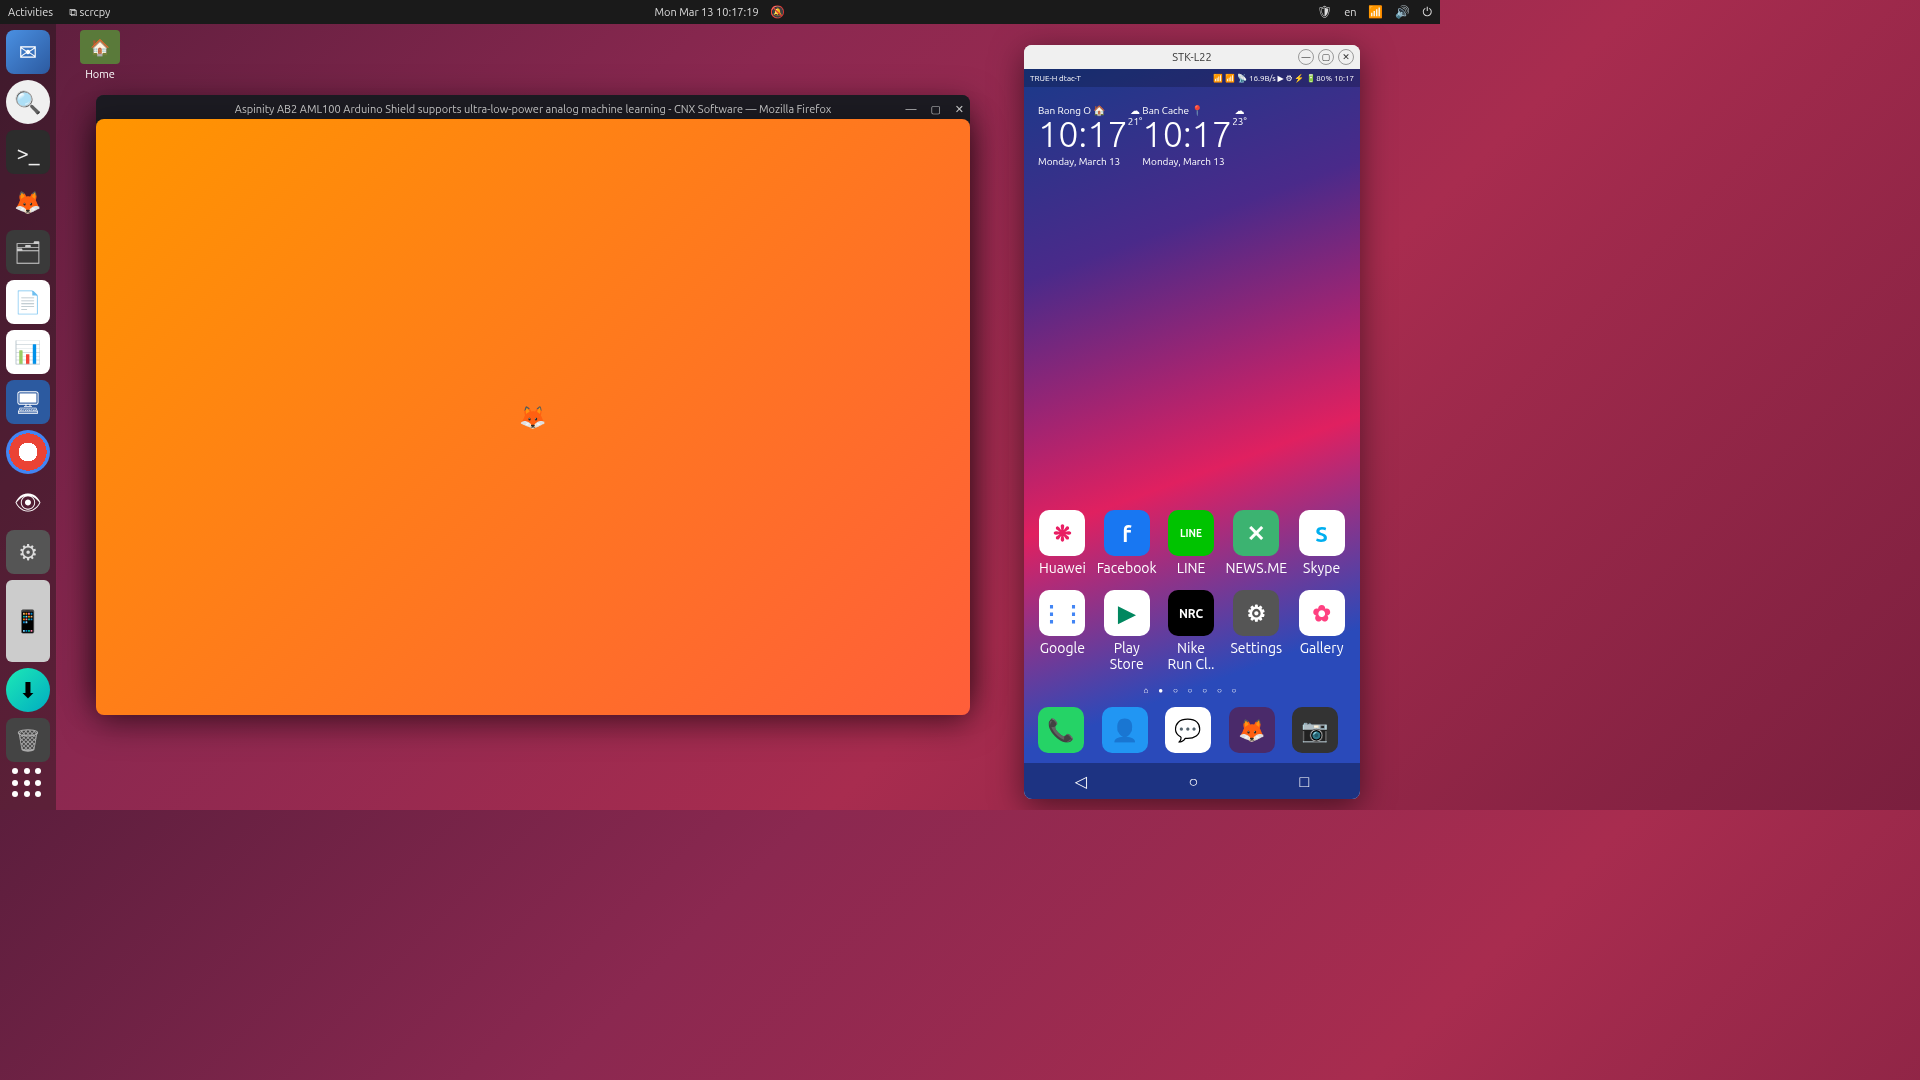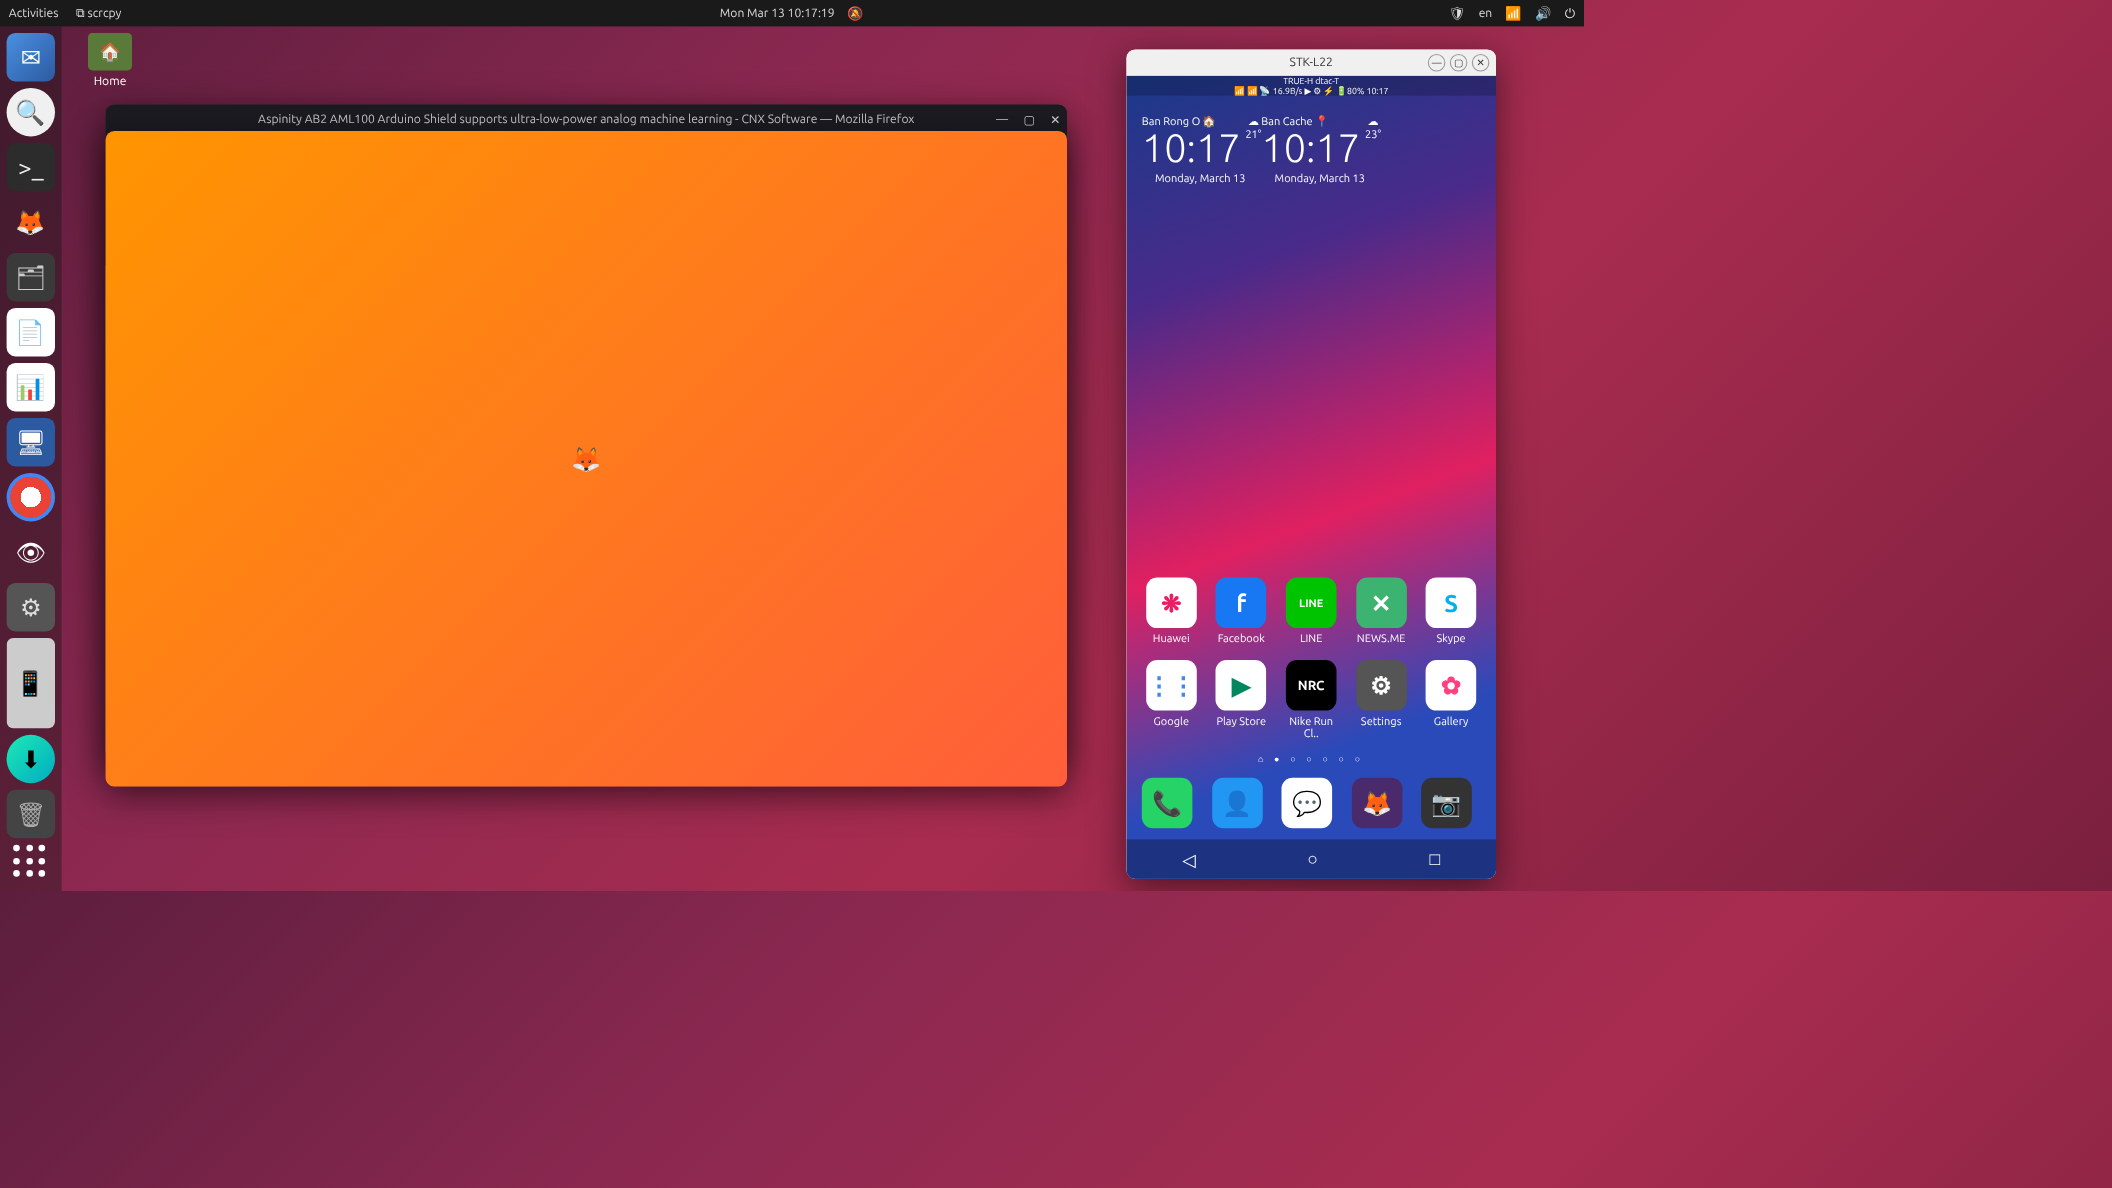--- a/index.html
+++ b/index.html
@@ -88,30 +88,30 @@
 .side-ad .adtitle { font-size: 11px; color: #222; }
 .side-ad .adyear { font-size: 13px; font-weight: bold; }
 .side-ad .dlbtn { background: #0073aa; color: #fff; padding: 10px; width: 100%; text-align: center; font-weight: bold; font-size: 14px; }
 
 
 .scrcpy { position: absolute; right: 80px; top: 45px; width: 336px; height: 754px; background: #f0f0f0; border-radius: 8px; overflow: hidden; box-shadow: 0 8px 32px rgba(0,0,0,0.5); display: flex; flex-direction: column; }
 .sc-title { height: 24px; background: #f0f0f0; display: flex; align-items: center; justify-content: center; font-size: 11px; color: #333; position: relative; }
 .sc-title .wc { position: absolute; right: 6px; display: flex; gap: 4px; }
 .sc-title .wc span { width: 16px; height: 16px; border: 1px solid #999; border-radius: 50%; display: flex; align-items: center; justify-content: center; font-size: 9px; cursor: pointer; }
 .phone { flex: 1; background: linear-gradient(160deg, #1a3a8a 0%, #4a2a8a 25%, #e02060 55%, #2a4aba 80%); position: relative; color: #fff; display: flex; flex-direction: column; }
-.ph-status { height: 18px; font-size: 8px; display: flex; justify-content: space-between; align-items: center; padding: 0 6px; background: rgba(0,0,0,0.2); flex-direction: column; }
+.ph-status { height: 18px; font-size: 8px; display: flex; justify-content: space-between; align-items: center; padding: 0 6px; background: rgba(0,0,0,0.2); }
 .ph-clocks { padding: 18px 14px 8px; display: flex; justify-content: flex-start; }
 .ph-clock { }
 .ph-clock .loc { font-size: 10px; }
 .ph-clock .time { font-size: 36px; font-weight: 300; line-height: 1; }
-.ph-clock .date { font-size: 10px; margin-top: 4px; margin-left: 12px; }
+.ph-clock .date { font-size: 10px; margin-top: 4px; }
 .ph-apps { margin-top: auto; padding: 10px 14px; display: grid; grid-template-columns: repeat(5, 1fr); gap: 14px 10px; }
 .ph-app { display: flex; flex-direction: column; align-items: center; gap: 4px; cursor: pointer; }
 .ph-app .ic { width: 46px; height: 46px; border-radius: 10px; display: flex; align-items: center; justify-content: center; font-size: 22px; font-weight: bold; }
-.ph-app .lbl { font-size: 10px; text-align: center; }
+.ph-app .lbl { font-size: 14px; text-align: center; }
 .ph-dots { text-align: center; font-size: 8px; padding: 4px; letter-spacing: 4px; }
 .ph-dock { padding: 8px 14px 10px; display: grid; grid-template-columns: repeat(5, 1fr); gap: 10px; }
 .ph-dock .ic { width: 46px; height: 46px; border-radius: 10px; display: flex; align-items: center; justify-content: center; font-size: 22px; cursor: pointer; }
 .ph-nav { height: 36px; background: rgba(0,0,0,0.3); display: flex; justify-content: space-around; align-items: center; font-size: 16px; }
 .ph-nav span { cursor: pointer; }
 </style>
 </head>
 <body>
 
 <div class="topbar">

